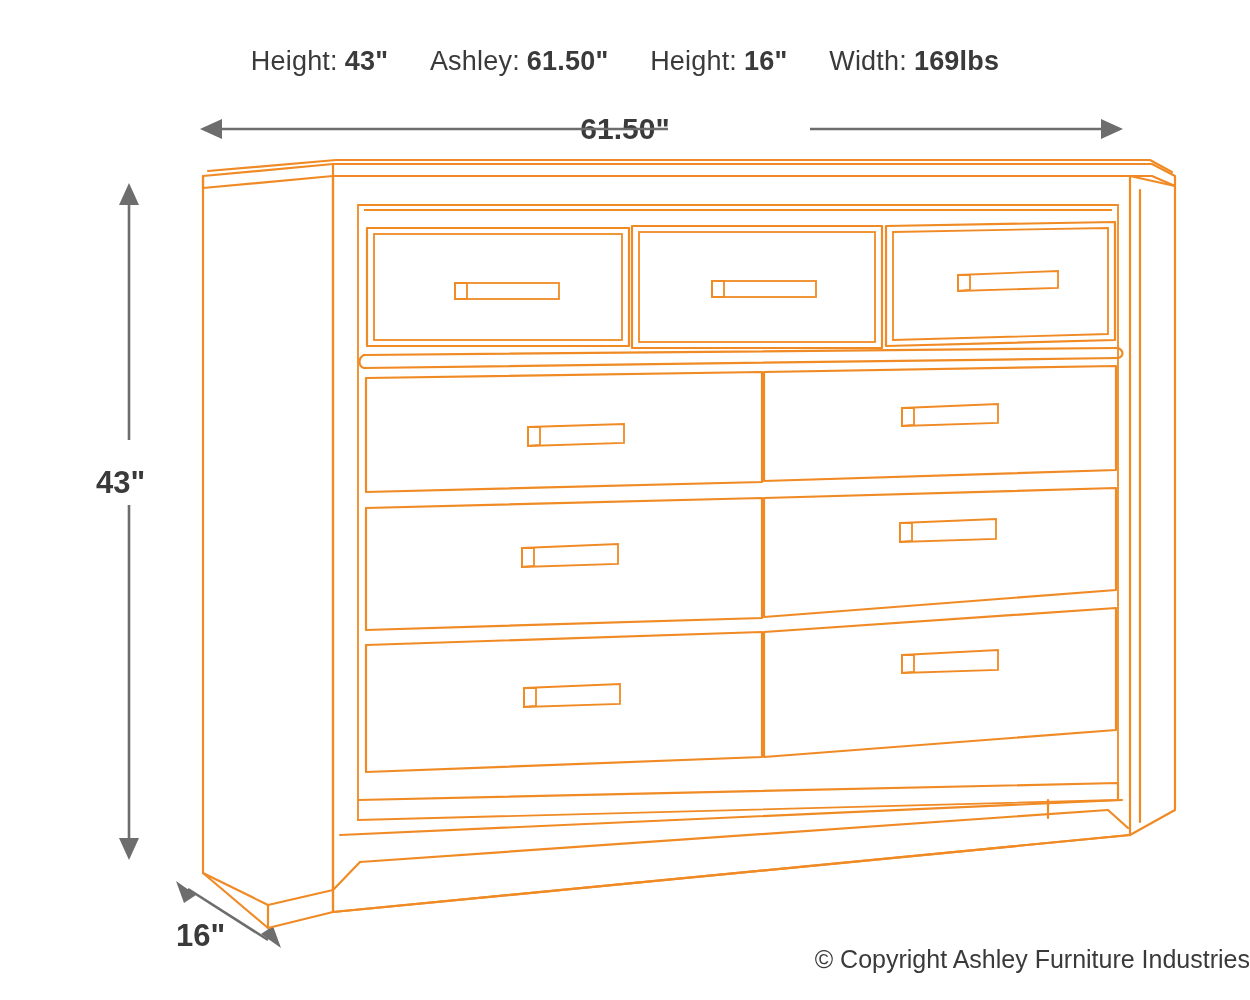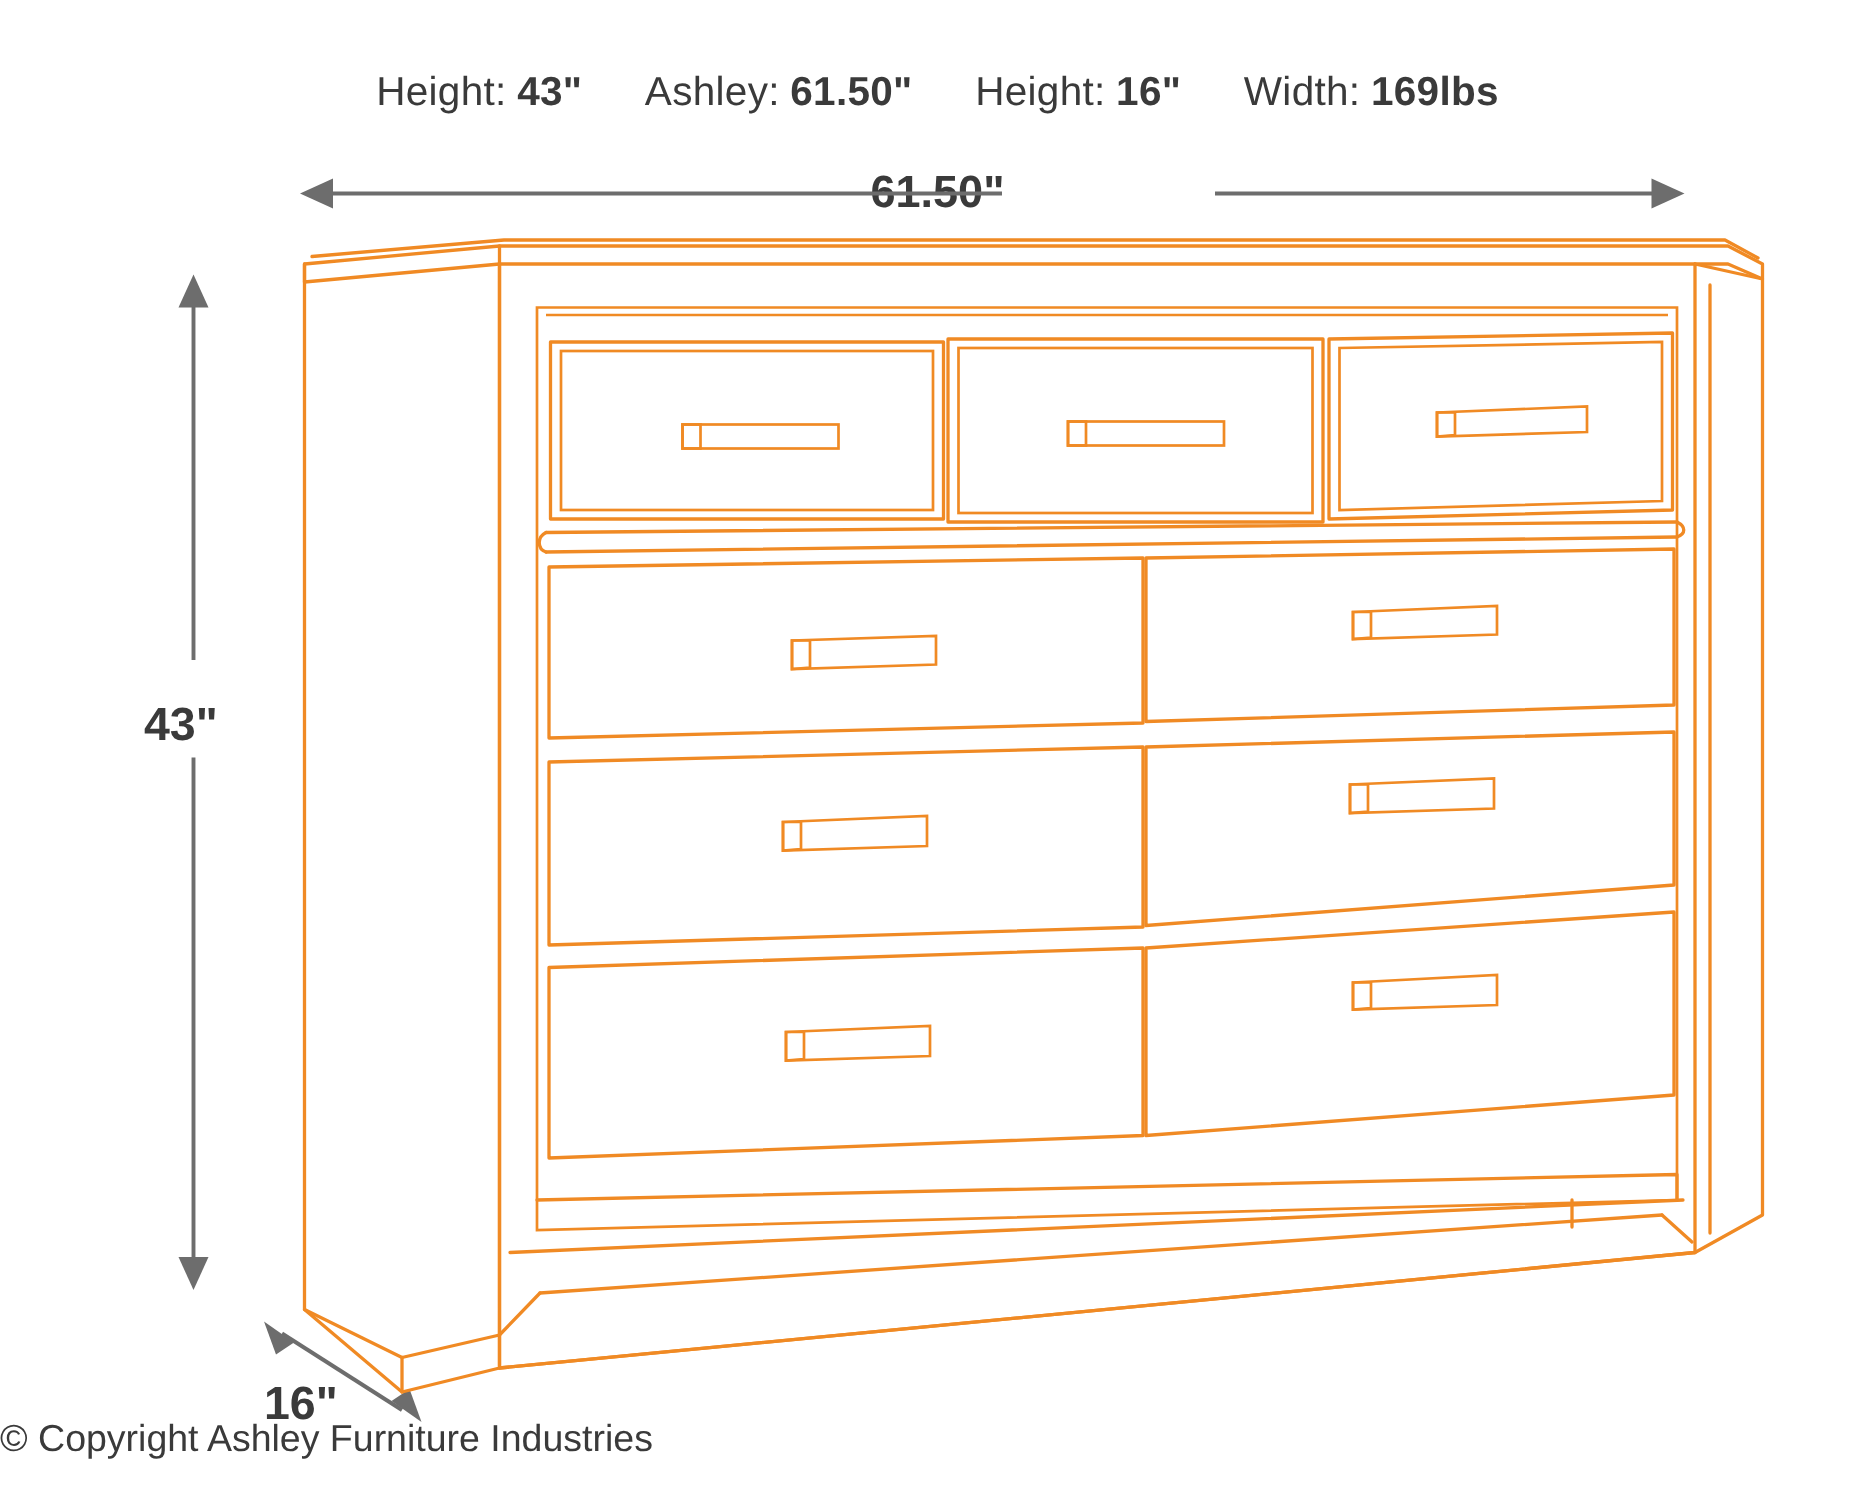--- a/index.html
+++ b/index.html
@@ -51,21 +51,21 @@
   #dim-width-label { top: 47px; left: 0; width: 1250px; text-align: center; top: 112px; }
   #dim-height-label { top: 465px; left: 96px; font-size: 31px; }
   #dim-depth-label { top: 918px; left: 176px; font-size: 31px; }
 
   
   .copyright {
     position: absolute;
     bottom: 26px;
     left: 0;
     width: 1250px;
-    text-align: left;
+    text-align: right;
     font-size: 25px;
     color: #3a3a3a;
   }
 
   
   #art {
     position: absolute;
     top: 0;
     left: 0;
   }

